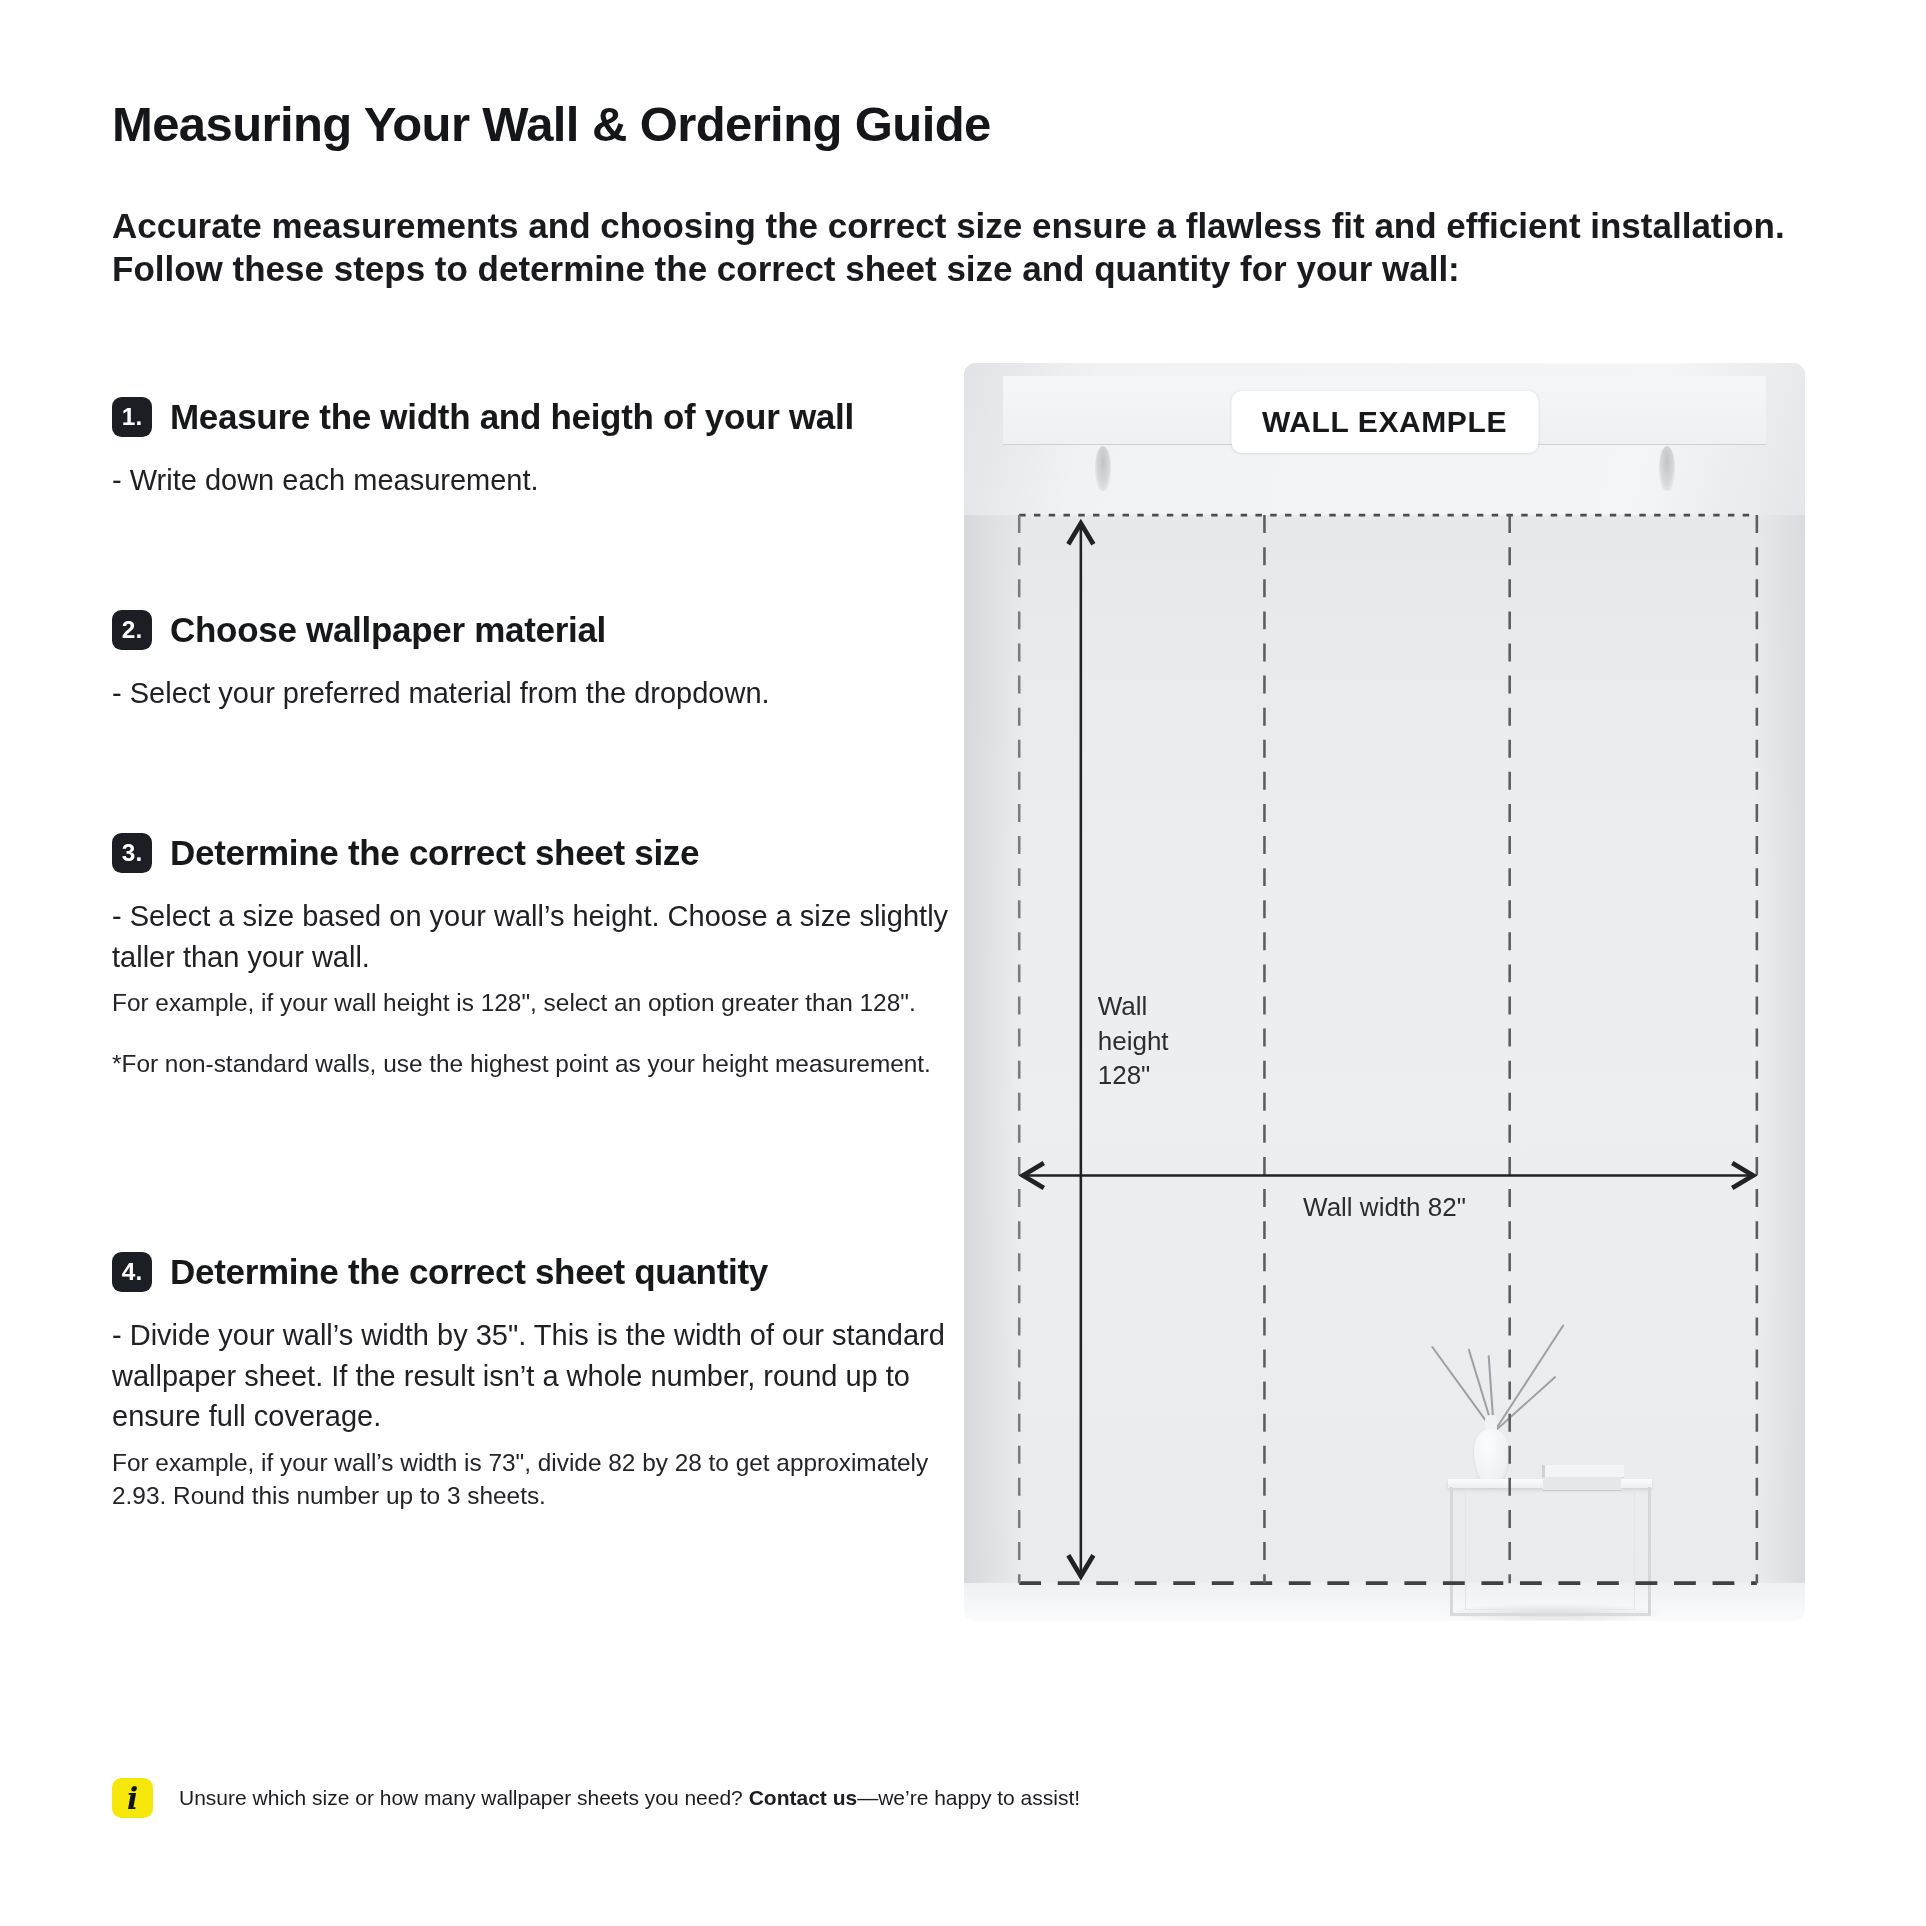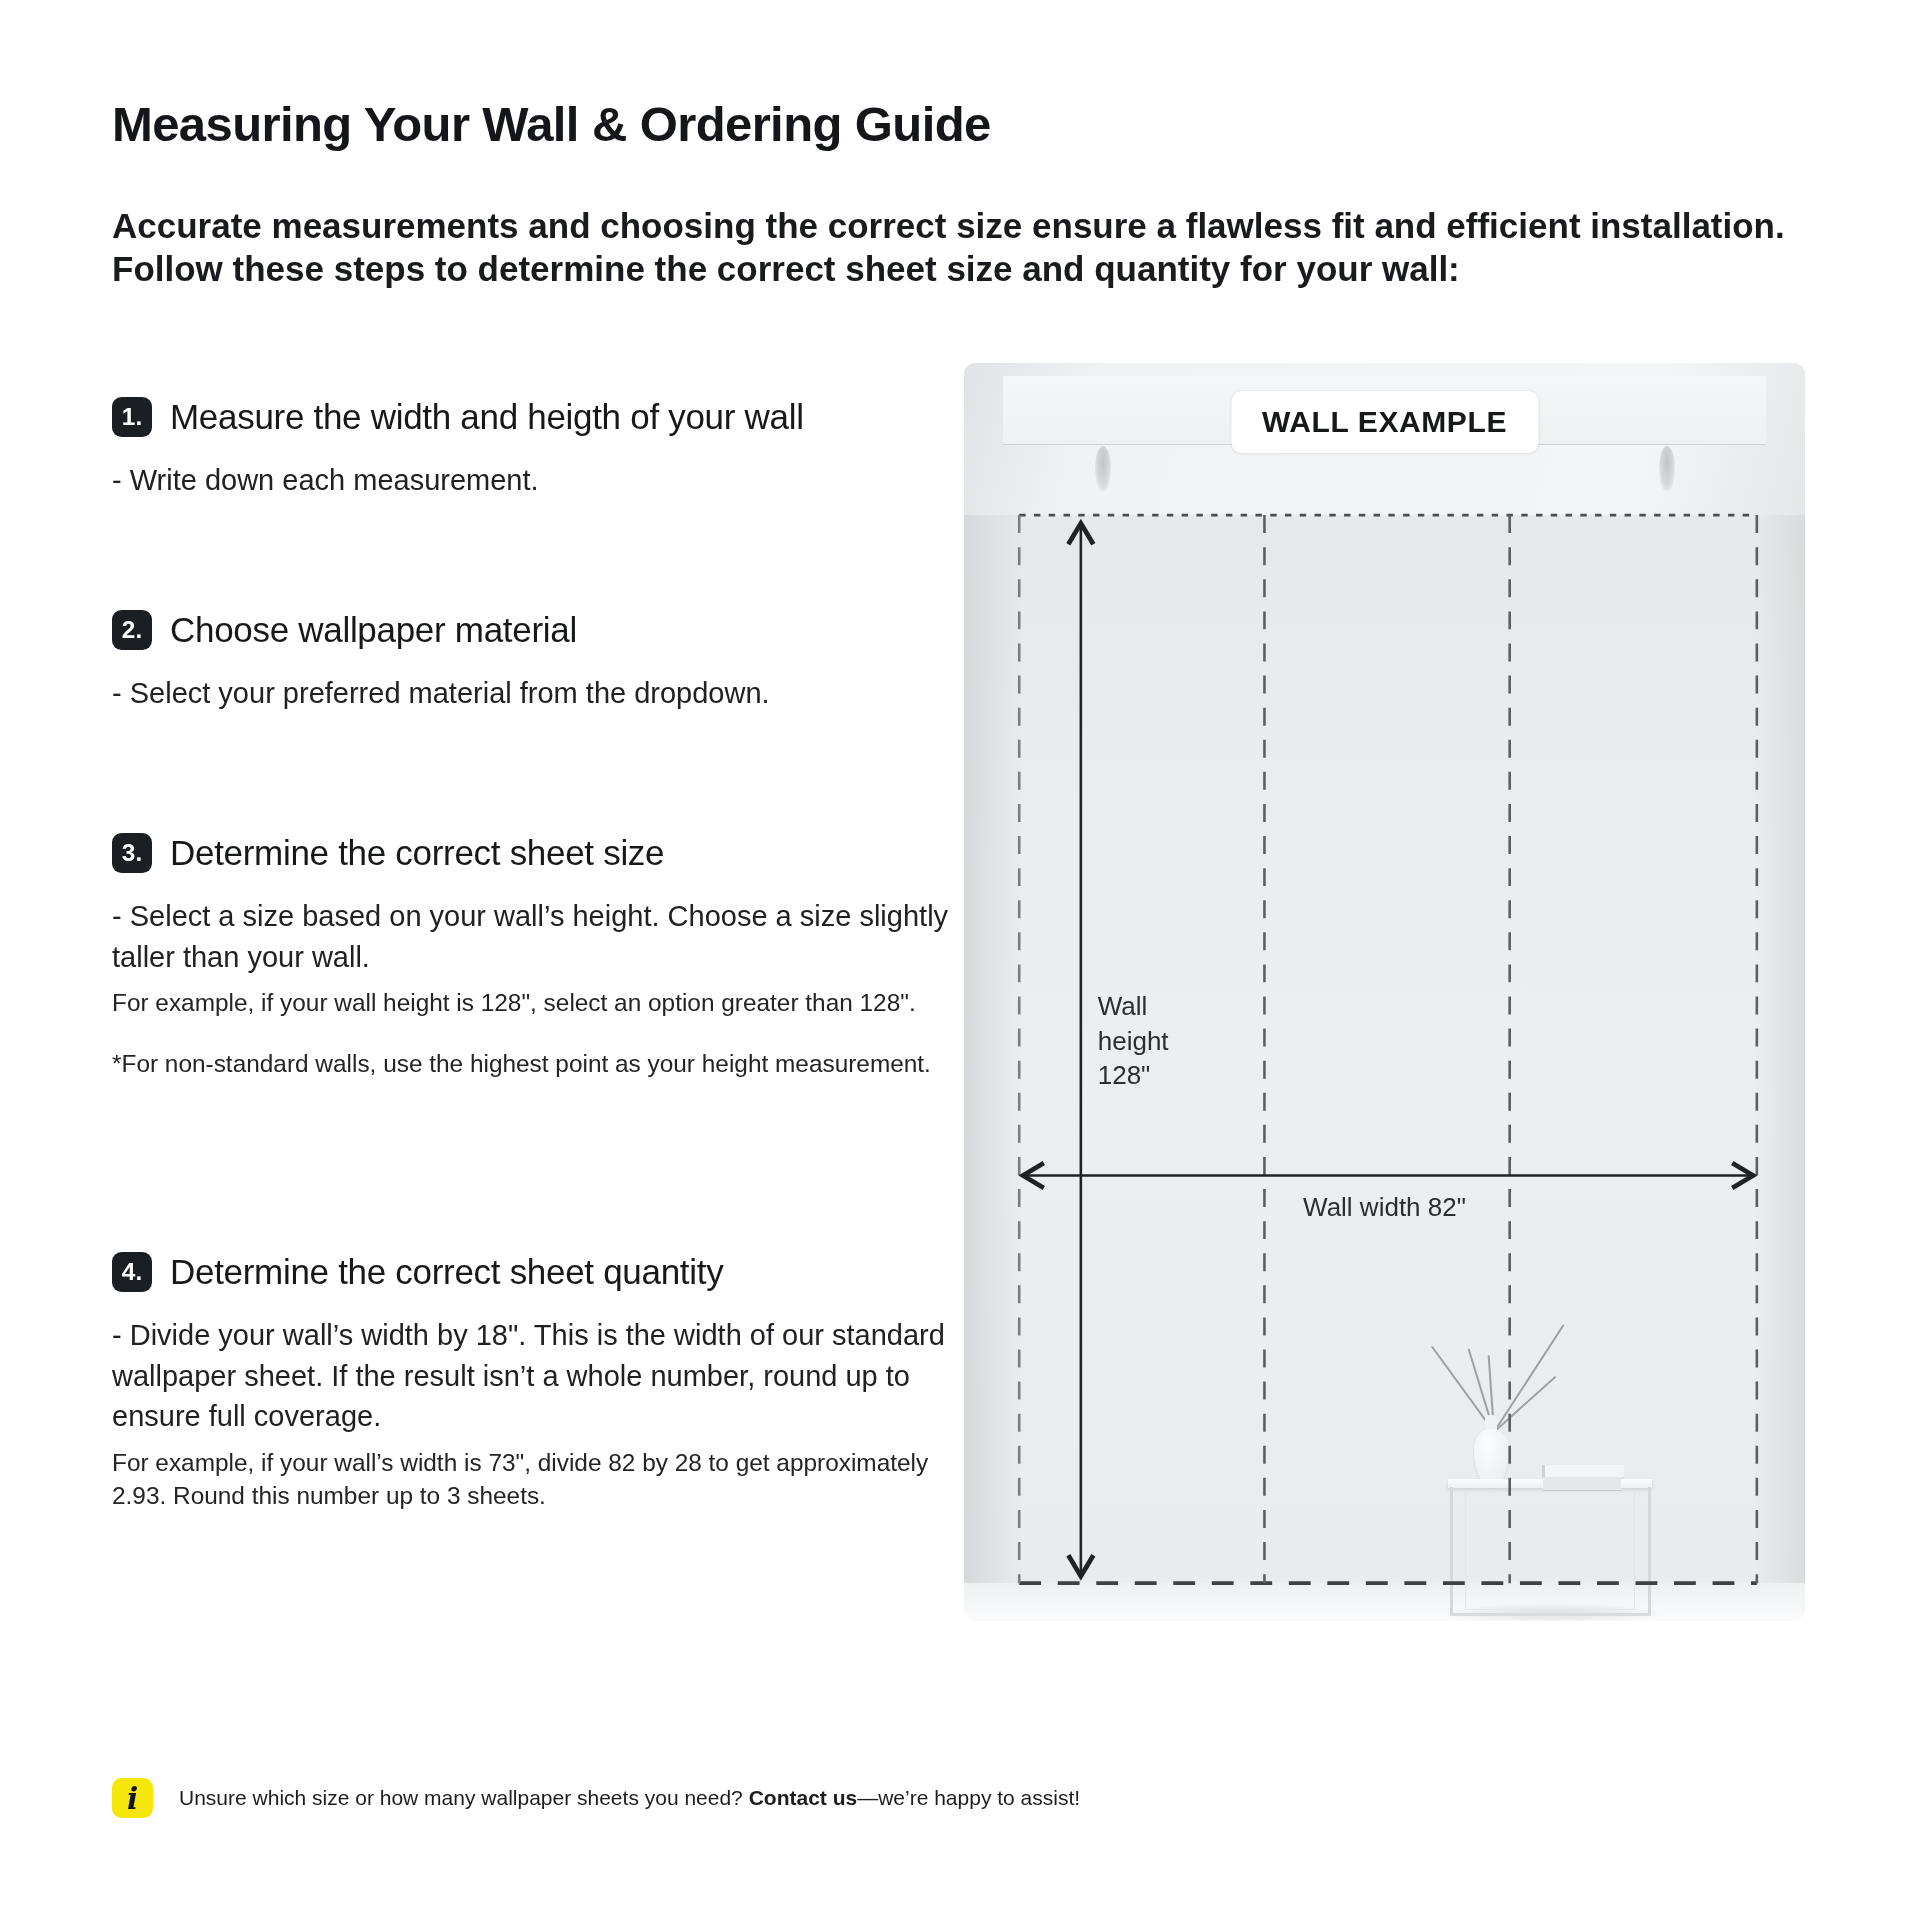--- a/index.html
+++ b/index.html
@@ -9,21 +9,21 @@
 
   
   .title{position:absolute;left:112px;top:96px;margin:0;font-size:49px;font-weight:700;
          letter-spacing:-0.6px;color:#151619;}
   .intro{position:absolute;left:112px;top:204px;width:1746px;font-size:35px;font-weight:700;
          line-height:1.24;color:#1a1b1e;}
   .step{position:absolute;left:112px;width:844px;}
   .step-head{display:flex;align-items:center;gap:18px;}
   .badge{flex:0 0 auto;width:40px;height:40px;border-radius:9.6px;background:#1b1e22;color:#ffffff;
          font-size:24.4px;font-weight:700;display:flex;align-items:center;justify-content:center;}
-  .step-title{margin:0;font-size:35px;font-weight:400;color:#17181a;letter-spacing:-0.3px;}
+  .step-title{margin:0;font-size:35px;font-weight:700;color:#17181a;letter-spacing:-0.3px;}
   .step-body{margin:23px 0 0 0;font-size:29px;line-height:1.4;color:#202124;}
   .step-example{margin:10.3px 0 0 0;font-size:24.4px;line-height:1.35;color:#232427;}
   .step-note{margin:28px 0 0 0;font-size:24.4px;line-height:1.35;color:#232427;}
 
   
   .footer{position:absolute;left:112px;top:1778px;width:1734px;display:flex;align-items:center;gap:26px;}
   .info-icon{flex:0 0 auto;width:41px;height:40px;border-radius:9.6px;background:#F6E70B;
              display:flex;align-items:center;justify-content:center;
              font-family:"DejaVu Serif","Liberation Serif",serif;font-style:italic;font-weight:700;
              font-size:29.5px;color:#111215;}
@@ -121,21 +121,21 @@
     <p class="step-body">- Select a size based on your wall’s height. Choose a size slightly taller than your wall.</p>
     <p class="step-example">For example, if your wall height is 128", select an option greater than 128".</p>
     <p class="step-note">*For non-standard walls, use the highest point as your height measurement.</p>
   </div>
 
   <div class="step" style="top:1252px">
     <div class="step-head">
       <span class="badge">4.</span>
       <h2 class="step-title">Determine the correct sheet quantity</h2>
     </div>
-    <p class="step-body">- Divide your wall’s width by 18". This is the width of our standard wallpaper sheet. If the result isn’t a whole number, round up to ensure full coverage.</p>
+    <p class="step-body">- Divide your wall’s width by 35". This is the width of our standard wallpaper sheet. If the result isn’t a whole number, round up to ensure full coverage.</p>
     <p class="step-example">For example, if your wall’s width is 73", divide 82 by 28 to get approximately 2.93. Round this number up to 3 sheets.</p>
   </div>
 
   <div class="room">
     <div class="ceiling"></div>
     <div class="cove"></div>
     <div class="spotlight spot-left"></div>
     <div class="spotlight spot-right"></div>
     <div class="corner-left"></div>
     <div class="corner-right"></div>

